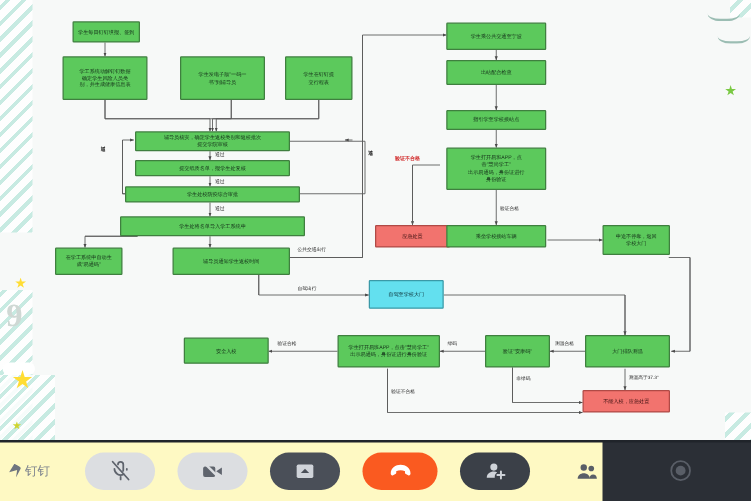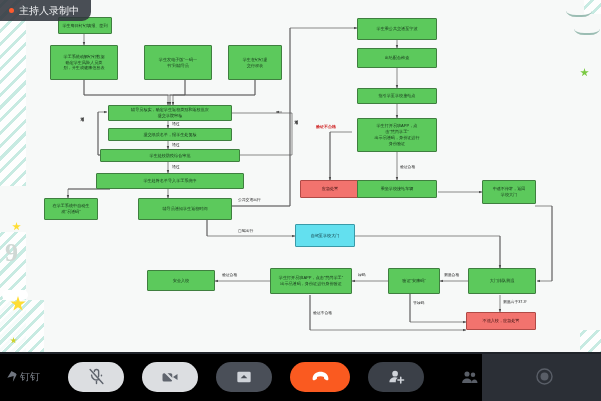--- a/index.html
+++ b/index.html
@@ -90,21 +90,21 @@
     background: rgba(49,53,61,.88);
     border-bottom-right-radius: 9px;
     display: flex; align-items: center; gap: 5px;
     color: #f2f3f5; font-size: 10px;
   }
   #rec-dot { width: 5px; height: 5px; border-radius: 50%; background: #ff5b2e; }
 
   
   #toolbar {
     position: absolute; left: 0; top: 352px; width: 482px; height: 49px;
-    background: #000000;
+    background: #fef9c3;
     display: flex; align-items: center;
   }
   #toolbar::before {
     content: ""; position: absolute; left: 0; top: 0; width: 601px; height: 2px;
     background: #20242a;
   }
   #brand {
     position: absolute; left: 6px; top: 50%; transform: translateY(-50%);
     display: flex; align-items: center; gap: 3px;
     color: #7e848e; font-size: 10px;
@@ -284,24 +284,20 @@
       <div class="edge-label red-txt" style="left:316px; top:124px;">验证不合格</div>
       <div class="edge-label" style="left:400px; top:164px;">验证合格</div>
       <div class="edge-label" style="left:444px; top:272px;">测温合格</div>
       <div class="edge-label" style="left:503px; top:299px;">测温高于37.3°</div>
       <div class="edge-label" style="left:358px; top:272px;">绿码</div>
       <div class="edge-label" style="left:413px; top:300px;">非绿码</div>
       <div class="edge-label" style="left:222px; top:272px;">验证合格</div>
       <div class="edge-label" style="left:313px; top:310px;">验证不合格</div>
     </div>
 
-    <div id="rec-badge">
-      <span id="rec-dot"></span>
-      <span>主持人录制中</span>
-    </div>
   </div>
 
   <div id="toolbar">
 
     <div id="brand">
       <span id="brand-mark"></span>
       <span>钉钉</span>
     </div>
 
     <div class="ctrl-row">

